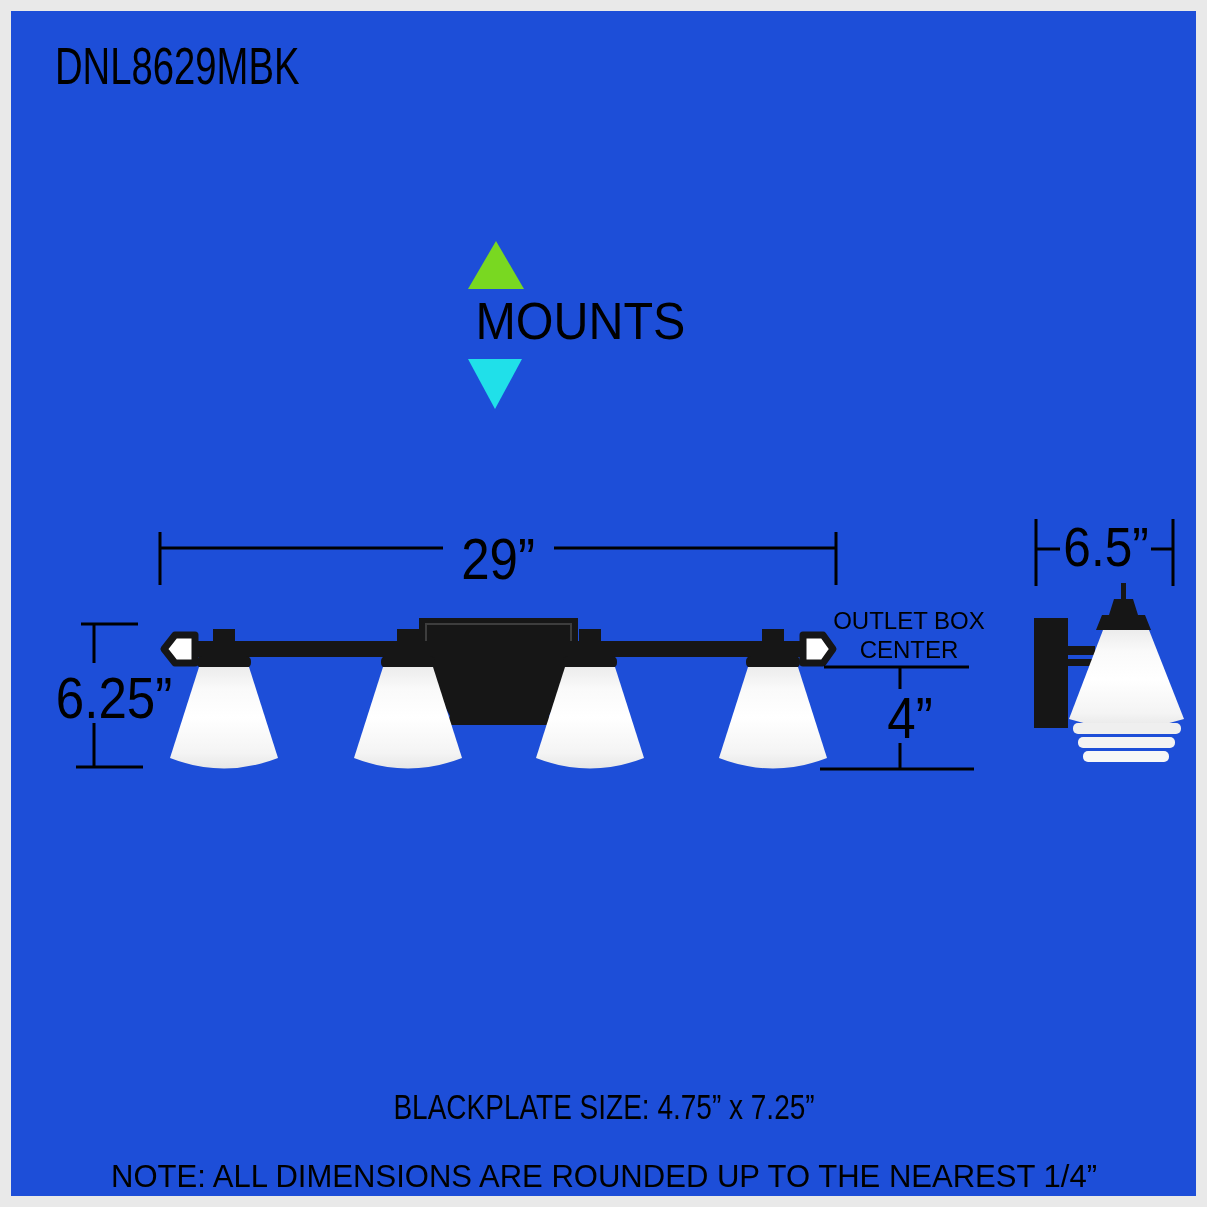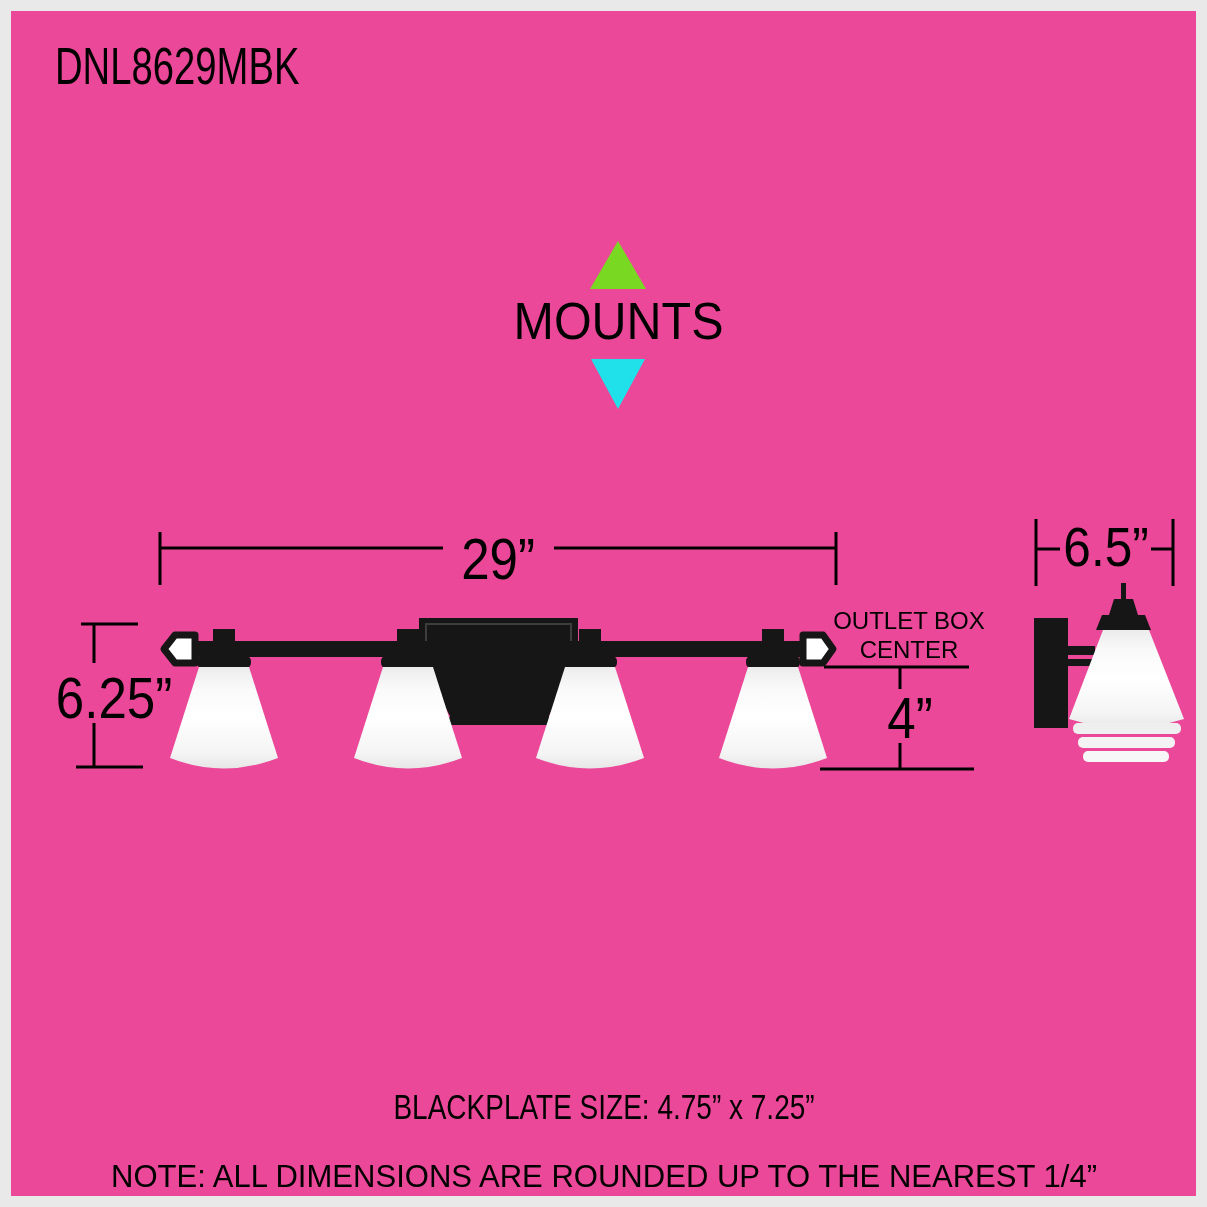--- a/index.html
+++ b/index.html
@@ -1,34 +1,34 @@
 <!DOCTYPE html>
 <html><head>
 <meta charset="utf-8">
 <style>
   html,body{margin:0;padding:0;background:#fff;}
   .canvas{
     position:relative;
     width:1207px;height:1207px;
     box-sizing:border-box;
-    background:#ec4899;
+    background:#1d4ed8;
     border:11px solid #e9e9e9;
     overflow:hidden;
     font-family:"Liberation Sans", sans-serif;
     color:#000;
   }
   .product-code{
     position:absolute;left:44px;top:30px;
     font-size:51px;line-height:1;letter-spacing:0;
     transform:scaleX(0.75);transform-origin:left top;
     white-space:nowrap;
   }
   .mounts{
     position:absolute;left:457px;top:230px;width:300px;
-    display:flex;flex-direction:column;align-items:center;
+    display:flex;flex-direction:column;
   }
   .tri-up{
     width:0;height:0;
     border-left:28px solid transparent;
     border-right:28px solid transparent;
     border-bottom:48px solid #79d821;
   }
   .mounts-label{
     margin-top:4px;
     font-size:51px;line-height:1.15;

